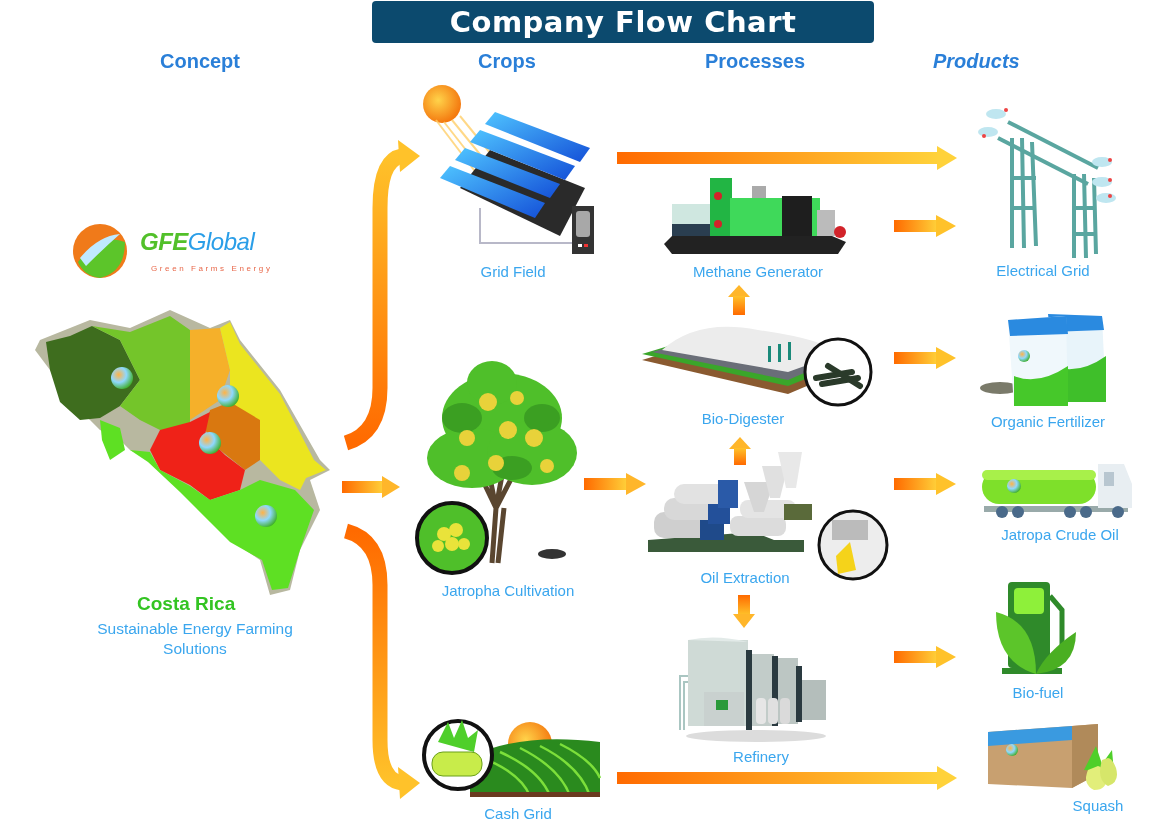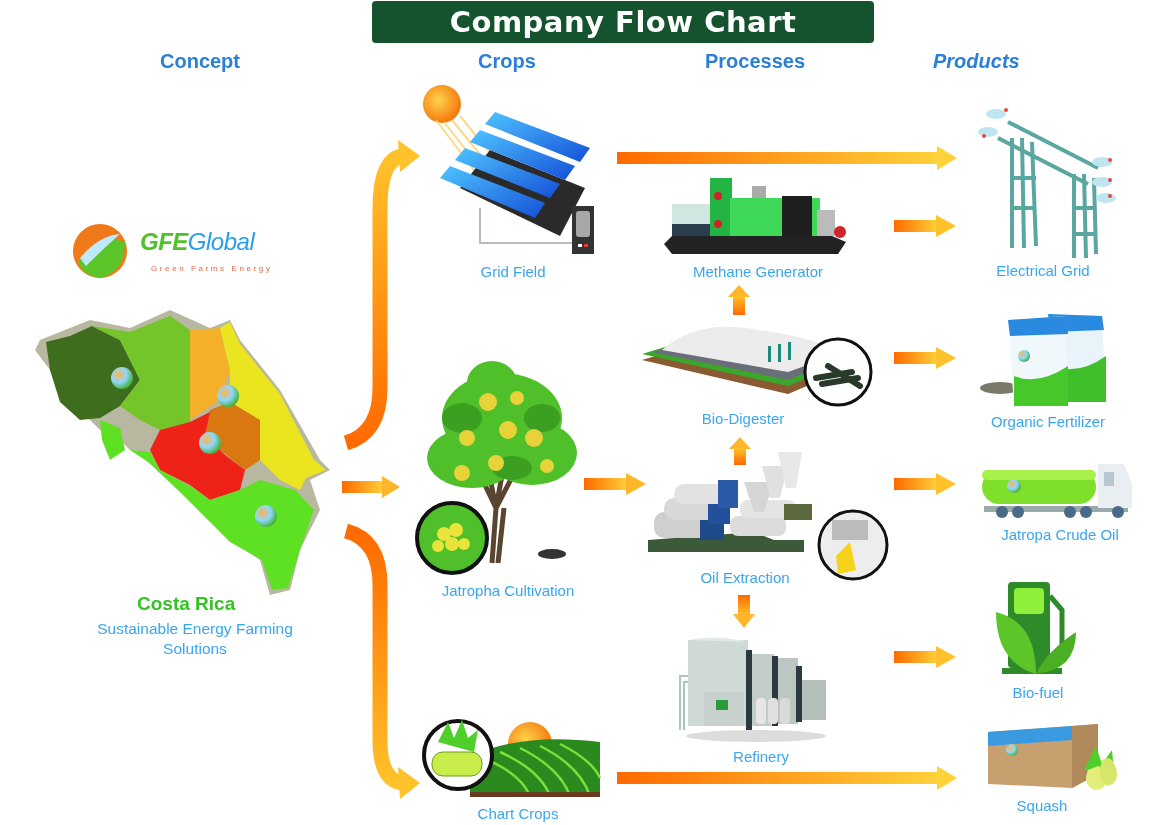--- a/index.html
+++ b/index.html
@@ -1,20 +1,20 @@
 <!DOCTYPE html>
 <html><head>
 <meta charset="utf-8">
 <style>
   * { box-sizing: border-box; margin: 0; padding: 0; }
   html, body { width: 1172px; height: 825px; background: #ffffff; overflow: hidden; }
   body { position: relative; font-family: "Liberation Sans", sans-serif; }
   .title-pill {
     position: absolute; left: 372px; top: 1px; width: 502px; height: 42px;
-    background: #14532d; border-radius: 4px; color: #fff;
+    background: #0c4a6e; border-radius: 4px; color: #fff;
     font-family: "DejaVu Sans", sans-serif; font-weight: bold; font-size: 29px;
     display: flex; align-items: center; justify-content: center; letter-spacing: 0.5px;
   }
   .col-head {
     position: absolute; top: 50px; font-weight: bold; font-size: 20px; color: #2a7fd8;
     font-family: "Liberation Sans", sans-serif; white-space: nowrap;
   }
   .caption {
     position: absolute; font-size: 15px; color: #3aa6ee; white-space: nowrap;
     text-align: center; transform: translateX(-50%);
@@ -182,21 +182,21 @@
         <path d="M80,40 Q120,58 130,84"></path>
         <path d="M100,36 Q140,56 150,84"></path>
       <path d="M120,34 Q160,54 170,84"></path>
         <path d="M140,32 Q172,48 180,66"></path>
     </g>
     <rect x="50" y="80" width="130" height="5" fill="#6a3a20"></rect>
     <circle cx="38" cy="43" r="34" fill="#fff" stroke="#111" stroke-width="4"></circle>
     <path d="M18,30 L28,10 L34,26 L42,8 L48,26 L58,18 L54,40Z" fill="#4fcf2a"></path>
     <rect x="12" y="40" width="50" height="24" rx="11" fill="#c8ec4a" stroke="#6aa01a"></rect>
   </svg>
-  <div class="caption" style="left:518px;top:805px">Chart Crops</div>
+  <div class="caption" style="left:518px;top:805px">Cash Grid</div>
 </div>
 
 <svg style="left:615px;top:146px" width="342" height="24" viewBox="0 0 342 24">
   <rect x="2" y="6" width="322" height="12" fill="url(#gH)"></rect>
   <polygon points="322,0 342,12 322,24" fill="#ffd23a"></polygon>
 </svg>
 <svg style="left:584px;top:473px" width="62" height="22" viewBox="0 0 62 22">
   <rect x="0" y="5" width="44" height="12" fill="url(#gH)"></rect>
   <polygon points="42,0 62,11 42,22" fill="#ffb62a"></polygon>
 </svg>
@@ -397,14 +397,14 @@
 <div>
   <svg style="left:984px;top:720px" width="136" height="72" viewBox="0 0 136 72">
     <polygon points="4,12 88,6 114,4 114,54 88,68 4,64" fill="#c8a070"></polygon>
     <polygon points="4,12 88,6 88,20 4,26" fill="#3a9ae0"></polygon>
     <polygon points="88,6 114,4 114,54 88,68" fill="#b08a5a"></polygon>
     <circle cx="28" cy="30" r="6" fill="url(#orbG)"></circle>
     <path d="M100,50 L112,26 L118,44 L128,30 L130,52Z" fill="#4fcf2a"></path>
     <path d="M104,50 Q98,64 110,70 Q124,70 122,56 Q118,46 114,46Z" fill="#e2ee7a"></path>
     <path d="M118,40 Q112,60 124,66 Q136,62 132,48 Q128,38 124,38Z" fill="#d6e66a"></path>
   </svg>
-  <div class="caption" style="left:1042px;top:797px">Squash</div>
+  <div class="caption" style="left:1098px;top:797px">Squash</div>
 </div>
 
 </body></html>

